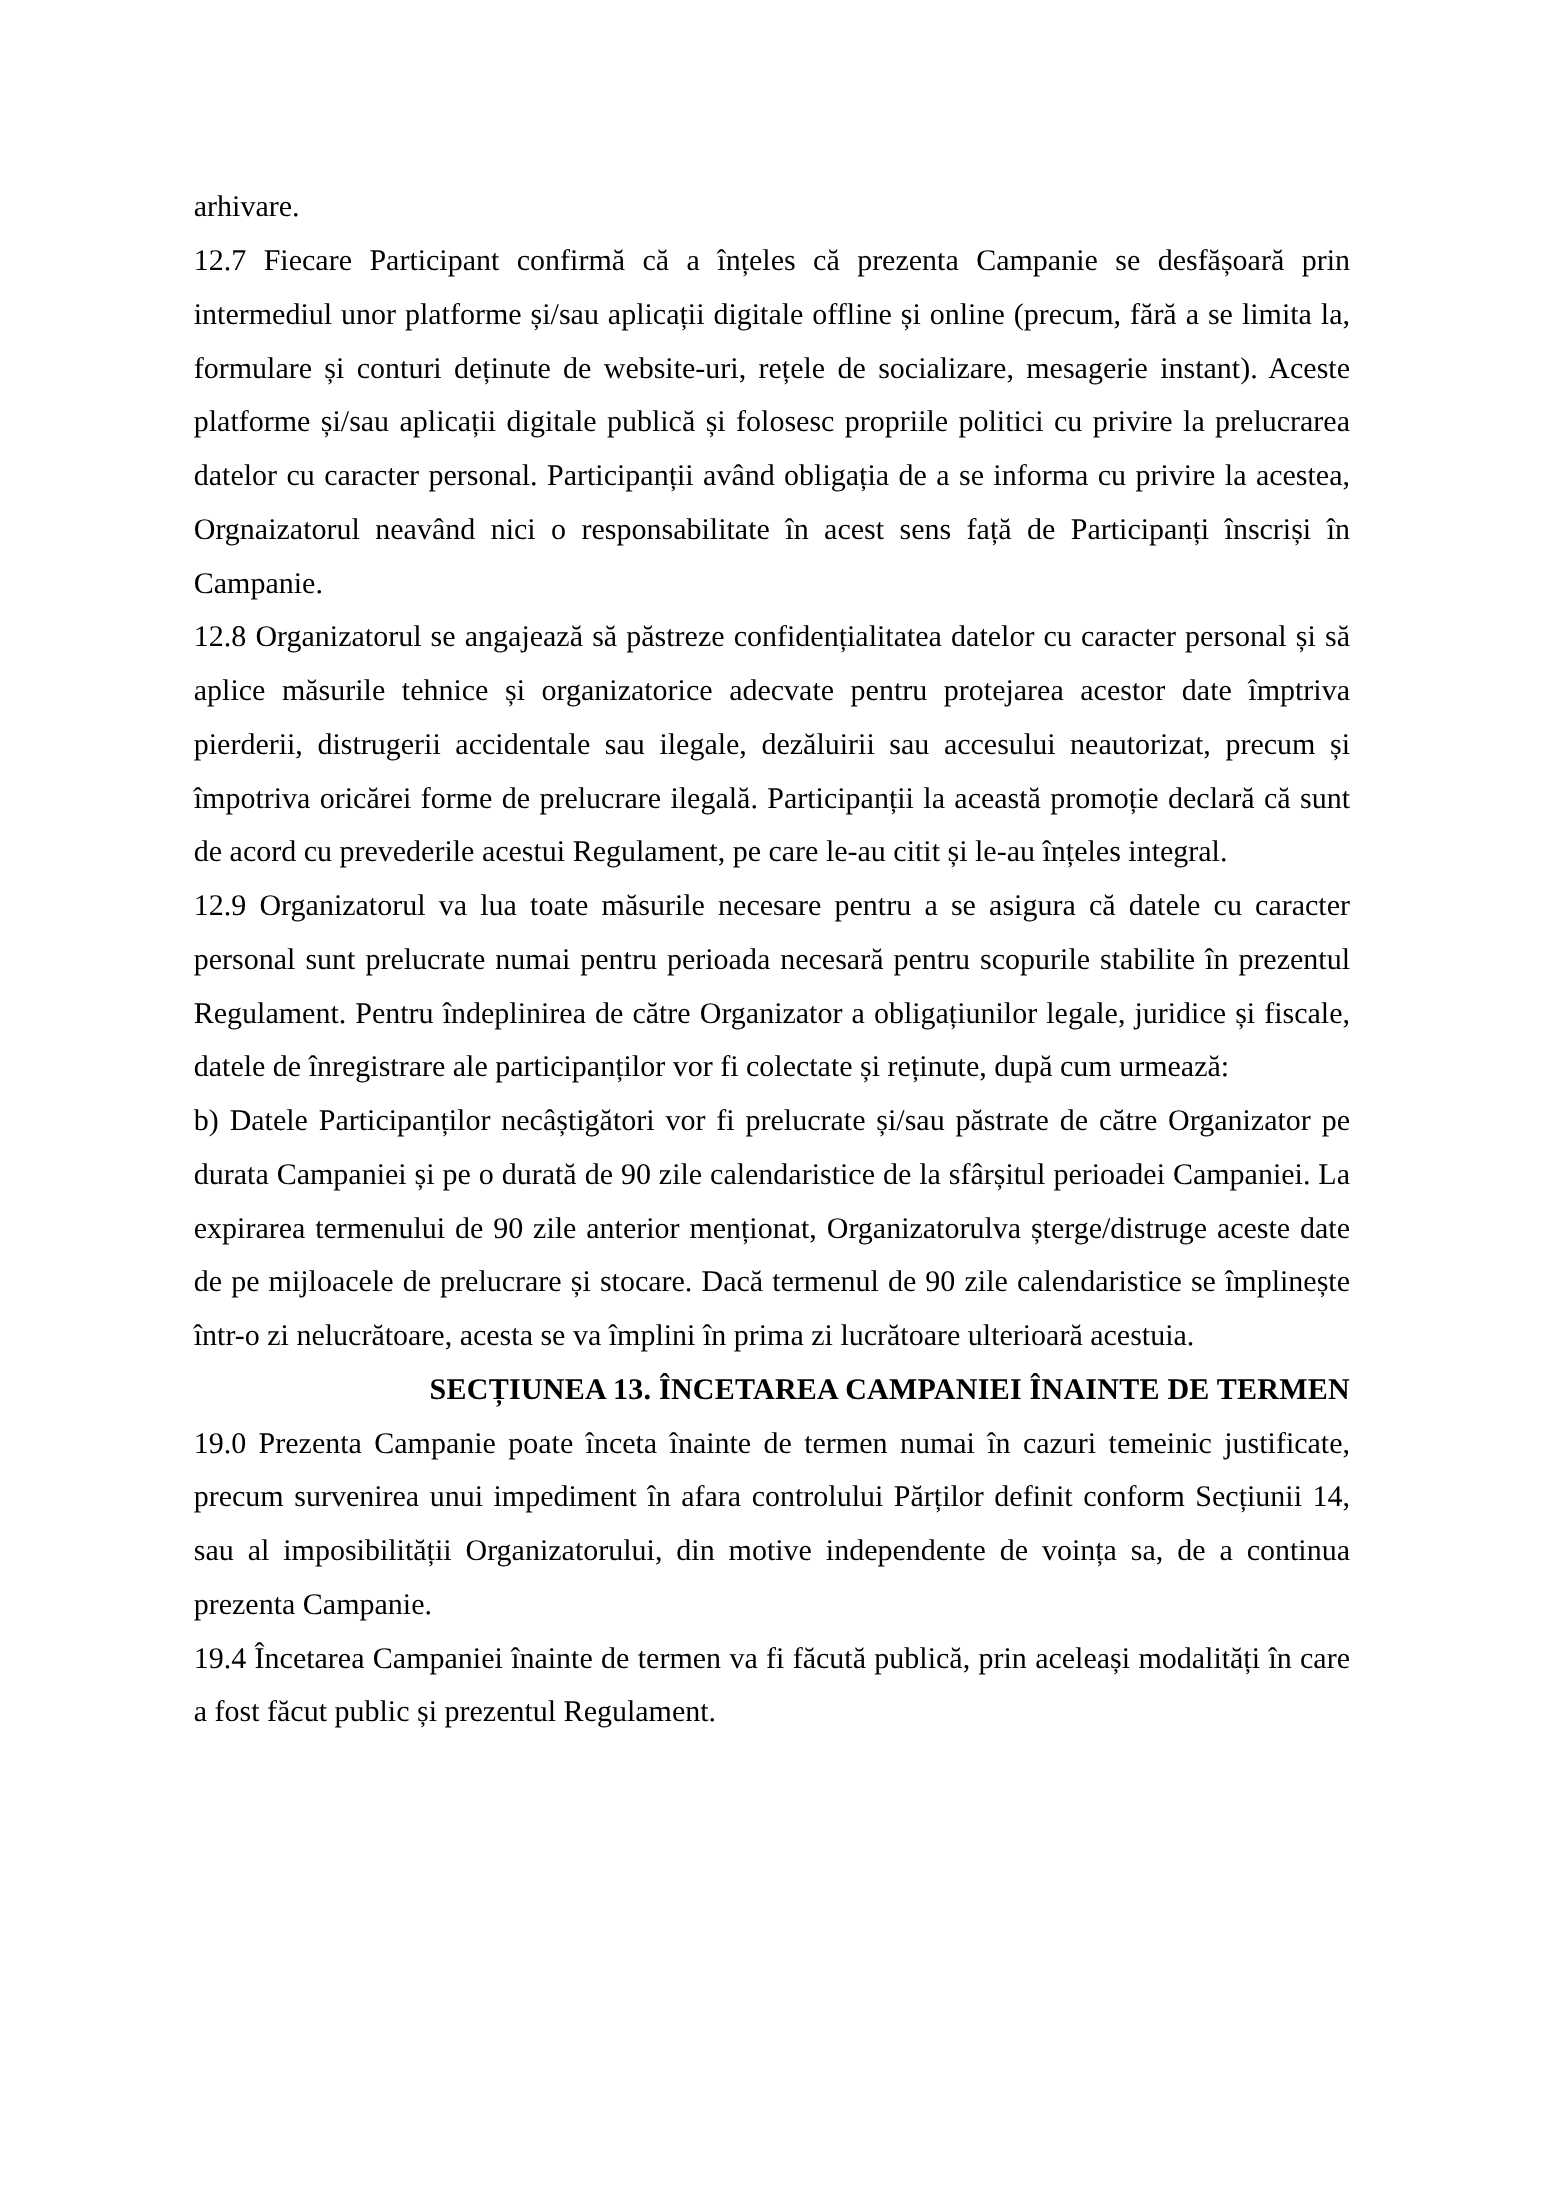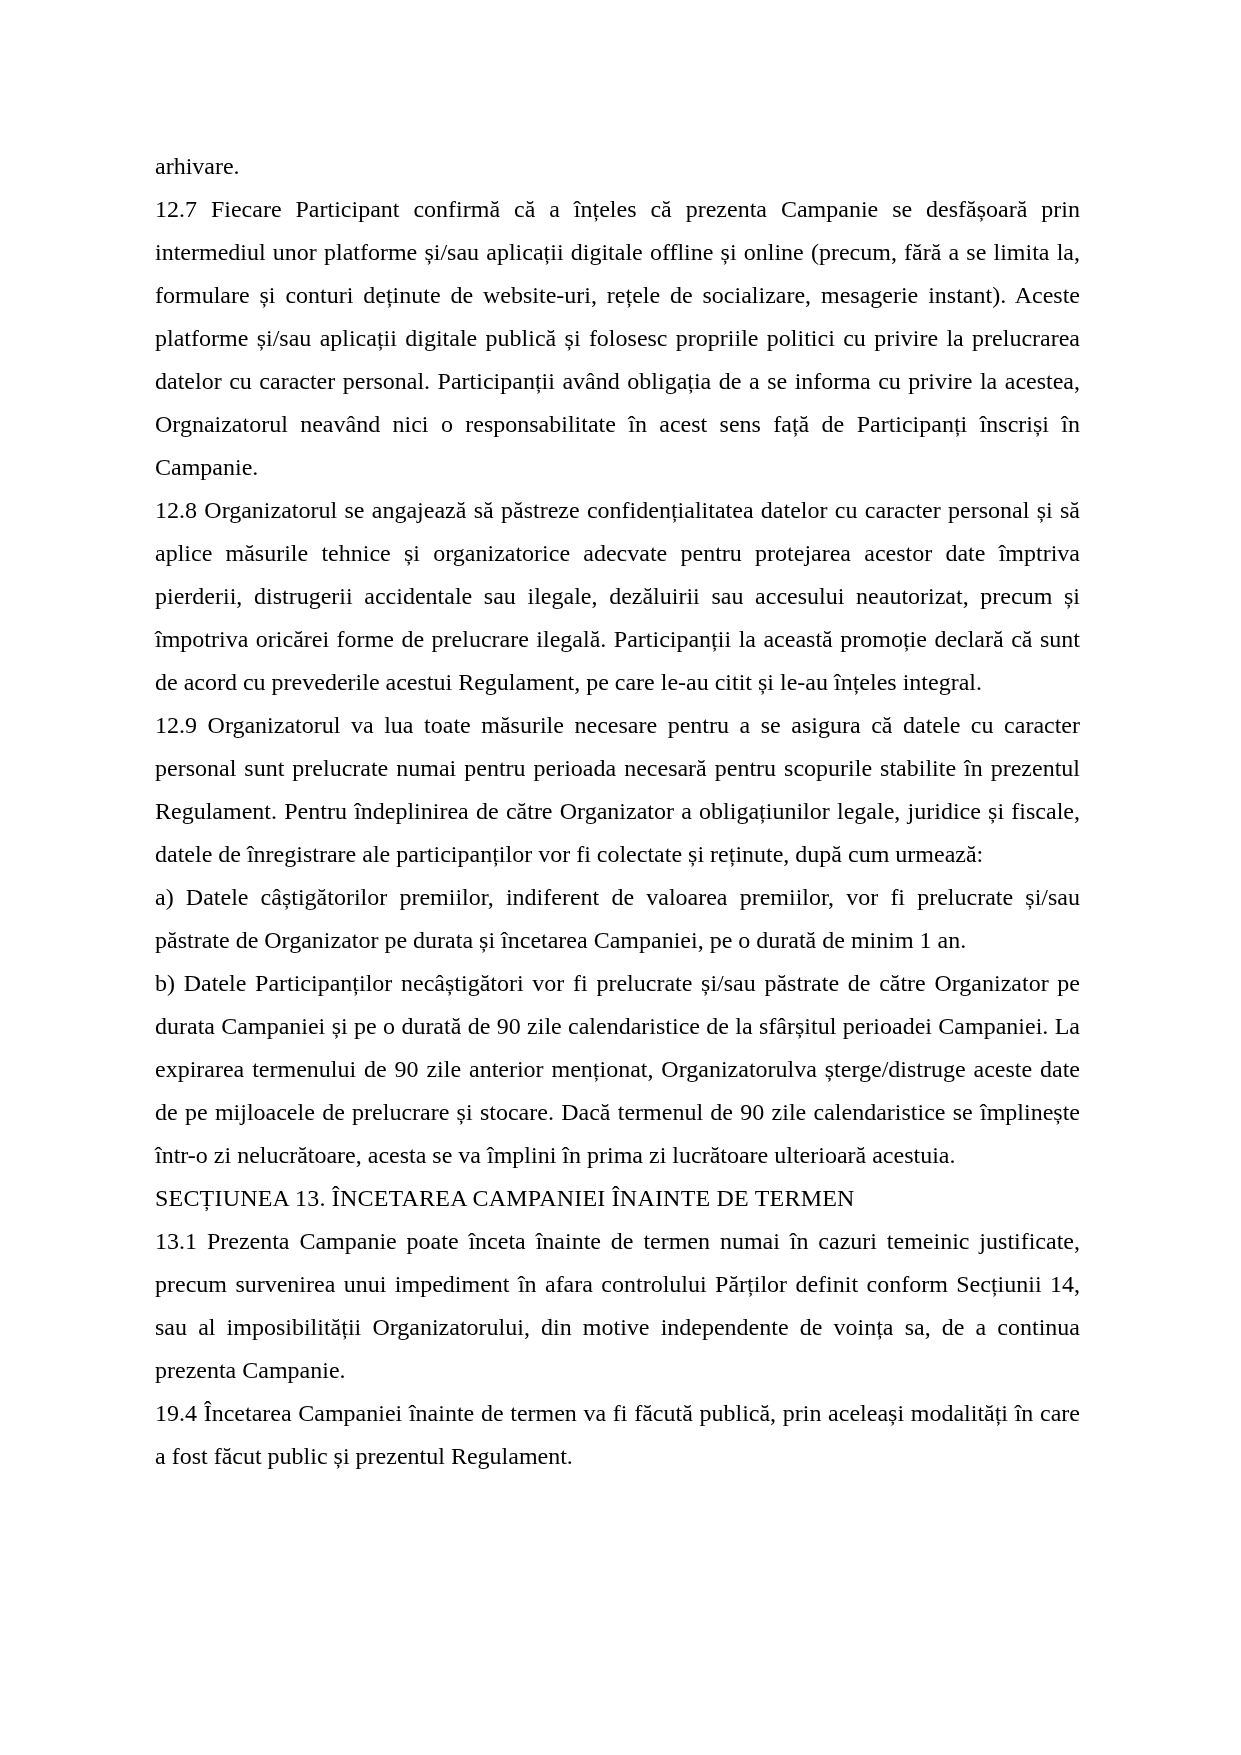--- a/index.html
+++ b/index.html
@@ -24,39 +24,38 @@
     font-size: 24px;
     line-height: 43px;
   }
   .para {
     margin: 0;
     text-align: justify;
     text-justify: inter-word;
   }
   .heading {
     margin: 0;
-    font-weight: 400;
-    text-align: left;
+    font-weight: 700;
+    text-align: right;
     letter-spacing: 0.2px;
   }
 </style>
 </head>
 <body>
 
 <div class="page">
   <p class="para">arhivare.</p>
 
   <p class="para">12.7 Fiecare Participant confirmă că a înțeles că prezenta Campanie se desfășoară prin intermediul unor platforme și/sau aplicații digitale offline și online (precum, fără a se limita la, formulare și conturi deținute de website-uri, rețele de socializare, mesagerie instant). Aceste platforme și/sau aplicații digitale publică și folosesc propriile politici cu privire la prelucrarea datelor cu caracter personal. Participanții având obligația de a se informa cu privire la acestea, Orgnaizatorul neavând nici o responsabilitate în acest sens față de Participanți înscriși în Campanie.</p>
 
   <p class="para">12.8 Organizatorul se angajează să păstreze confidențialitatea datelor cu caracter personal și să aplice măsurile tehnice și organizatorice adecvate pentru protejarea acestor date împtriva pierderii, distrugerii accidentale sau ilegale, dezăluirii sau accesului neautorizat, precum și împotriva oricărei forme de prelucrare ilegală. Participanții la această promoție declară că sunt de acord cu prevederile acestui Regulament, pe care le-au citit și le-au înțeles integral.</p>
 
   <p class="para">12.9 Organizatorul va lua toate măsurile necesare pentru a se asigura că datele cu caracter personal sunt prelucrate numai pentru perioada necesară pentru scopurile stabilite în prezentul Regulament. Pentru îndeplinirea de către Organizator a obligațiunilor legale, juridice și fiscale, datele de înregistrare ale participanților vor fi colectate și reținute, după cum urmează:</p>
 
-  <p class="para">a) Datele câștigătorilor premiilor, indiferent de valoarea premiilor, vor fi prelucrate și/sau păstrate de Organizator pe durata și încetarea Campaniei, pe o durată de minim 1 an.</p>
 
   <p class="para">b) Datele Participanților necâștigători vor fi prelucrate și/sau păstrate de către Organizator pe durata Campaniei și pe o durată de 90 zile calendaristice de la sfârșitul perioadei Campaniei. La expirarea termenului de 90 zile anterior menționat, Organizatorulva șterge/distruge aceste date de pe mijloacele de prelucrare și stocare. Dacă termenul de 90 zile calendaristice se împlinește într-o zi nelucrătoare, acesta se va împlini în prima zi lucrătoare ulterioară acestuia.</p>
 
   <p class="heading">SECȚIUNEA 13. ÎNCETAREA CAMPANIEI ÎNAINTE DE TERMEN</p>
 
-  <p class="para">13.1 Prezenta Campanie poate înceta înainte de termen numai în cazuri temeinic justificate, precum survenirea unui impediment în afara controlului Părților definit conform Secțiunii 14, sau al imposibilității Organizatorului, din motive independente de voința sa, de a continua prezenta Campanie.</p>
+  <p class="para">19.0 Prezenta Campanie poate înceta înainte de termen numai în cazuri temeinic justificate, precum survenirea unui impediment în afara controlului Părților definit conform Secțiunii 14, sau al imposibilității Organizatorului, din motive independente de voința sa, de a continua prezenta Campanie.</p>
 
   <p class="para">19.4 Încetarea Campaniei înainte de termen va fi făcută publică, prin aceleași modalități în care a fost făcut public și prezentul Regulament.</p>
 </div>
 
 </body></html>

